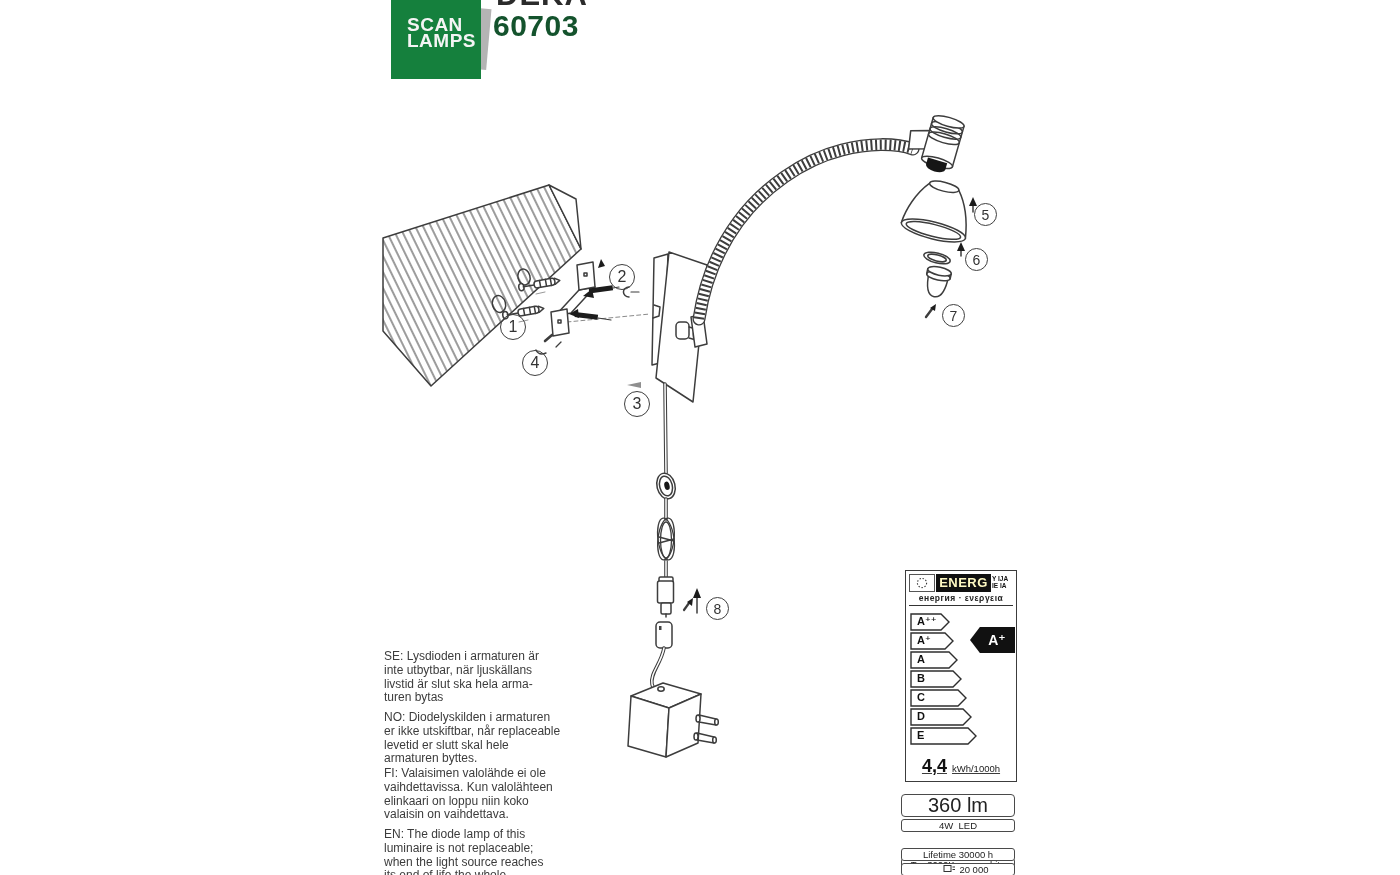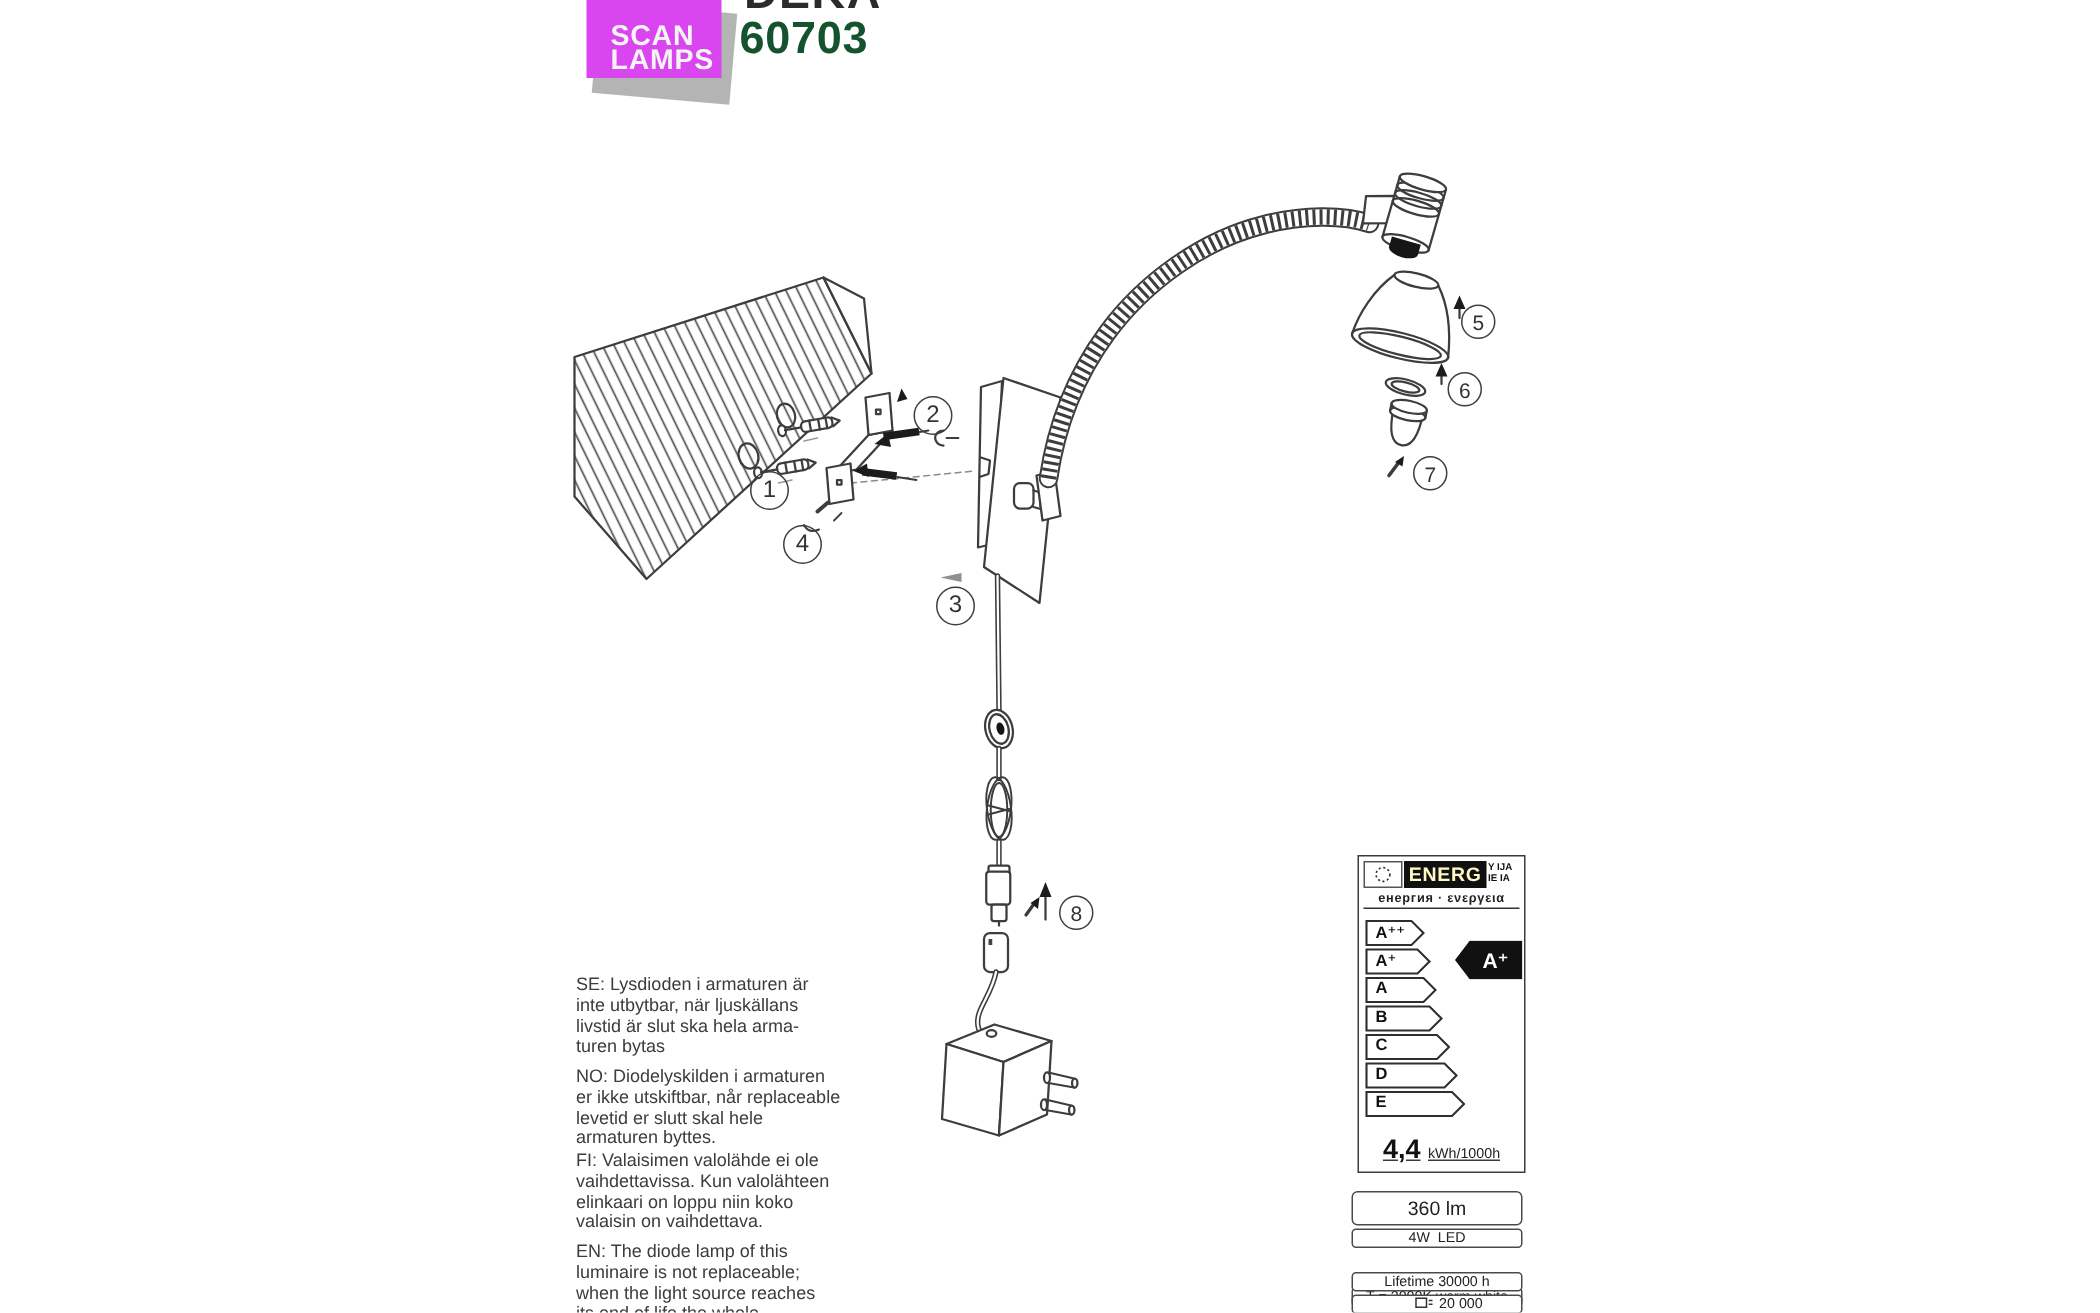--- a/index.html
+++ b/index.html
@@ -5,21 +5,21 @@
   html,body{margin:0;padding:0;}
   body{
     width:1400px;height:875px;overflow:hidden;position:relative;
     background:#ffffff;
     font-family:"Liberation Sans","DejaVu Sans",sans-serif;
     color:#3c3c3c;
   }
   .abs{position:absolute;}
   
   .logo-shadow{left:397px;top:5px;width:92px;height:61px;background:#b4b4b4;transform:rotate(5deg);}
-  .logo{left:391px;top:0;width:90px;height:52px;background:#d946ef;padding:17px 0 0 16px;box-sizing:border-box;}
+  .logo{left:391px;top:0;width:90px;height:79px;background:#15803d;padding:17px 0 0 16px;box-sizing:border-box;}
   .logo div{font-size:19px;font-weight:700;color:#f4f4f4;line-height:16px;letter-spacing:.5px;}
   .model-name{left:496px;top:-23px;font-size:31px;font-weight:700;color:#2b2b2b;letter-spacing:1px;}
   .model-number{left:493px;top:9px;font-size:30px;font-weight:700;color:#14532d;letter-spacing:.5px;}
   
   .callout{
     border:1.6px solid #3f3f3f;border-radius:50%;box-sizing:border-box;
     display:flex;align-items:center;justify-content:center;
     color:#333;background:transparent;
   }
   .c-lg{width:26px;height:26px;font-size:16px;}
@@ -44,21 +44,21 @@
   .e-rating span{color:#fff;font-size:14px;font-weight:700;}
   .e-cons{position:absolute;left:0;right:0;top:185px;text-align:center;text-decoration:underline;}
   .e-val{font-size:18px;font-weight:700;color:#111;}
   .e-unit{font-size:9.5px;color:#222;margin-left:5px;}
   
   .spec{
     left:901px;width:114px;border:1.5px solid #4a4a4a;border-radius:4px;background:#fff;
     box-sizing:border-box;display:flex;align-items:center;justify-content:center;
     color:#222;white-space:pre;gap:3px;
   }
-  .spec-lg{top:794px;height:23px;font-size:13px;}
+  .spec-lg{top:794px;height:23px;font-size:20px;}
   .spec-sm{height:13px;font-size:9.5px;border-width:1.2px;border-radius:3px;}
 </style>
 </head>
 <body>
 
 <div class="page">
 
   <svg class="abs" style="left:0;top:0;" width="1400" height="875" viewBox="0 0 1400 875">
     <defs>
       <pattern id="hatch" width="7" height="7" patternUnits="userSpaceOnUse" patternTransform="rotate(-26)">

